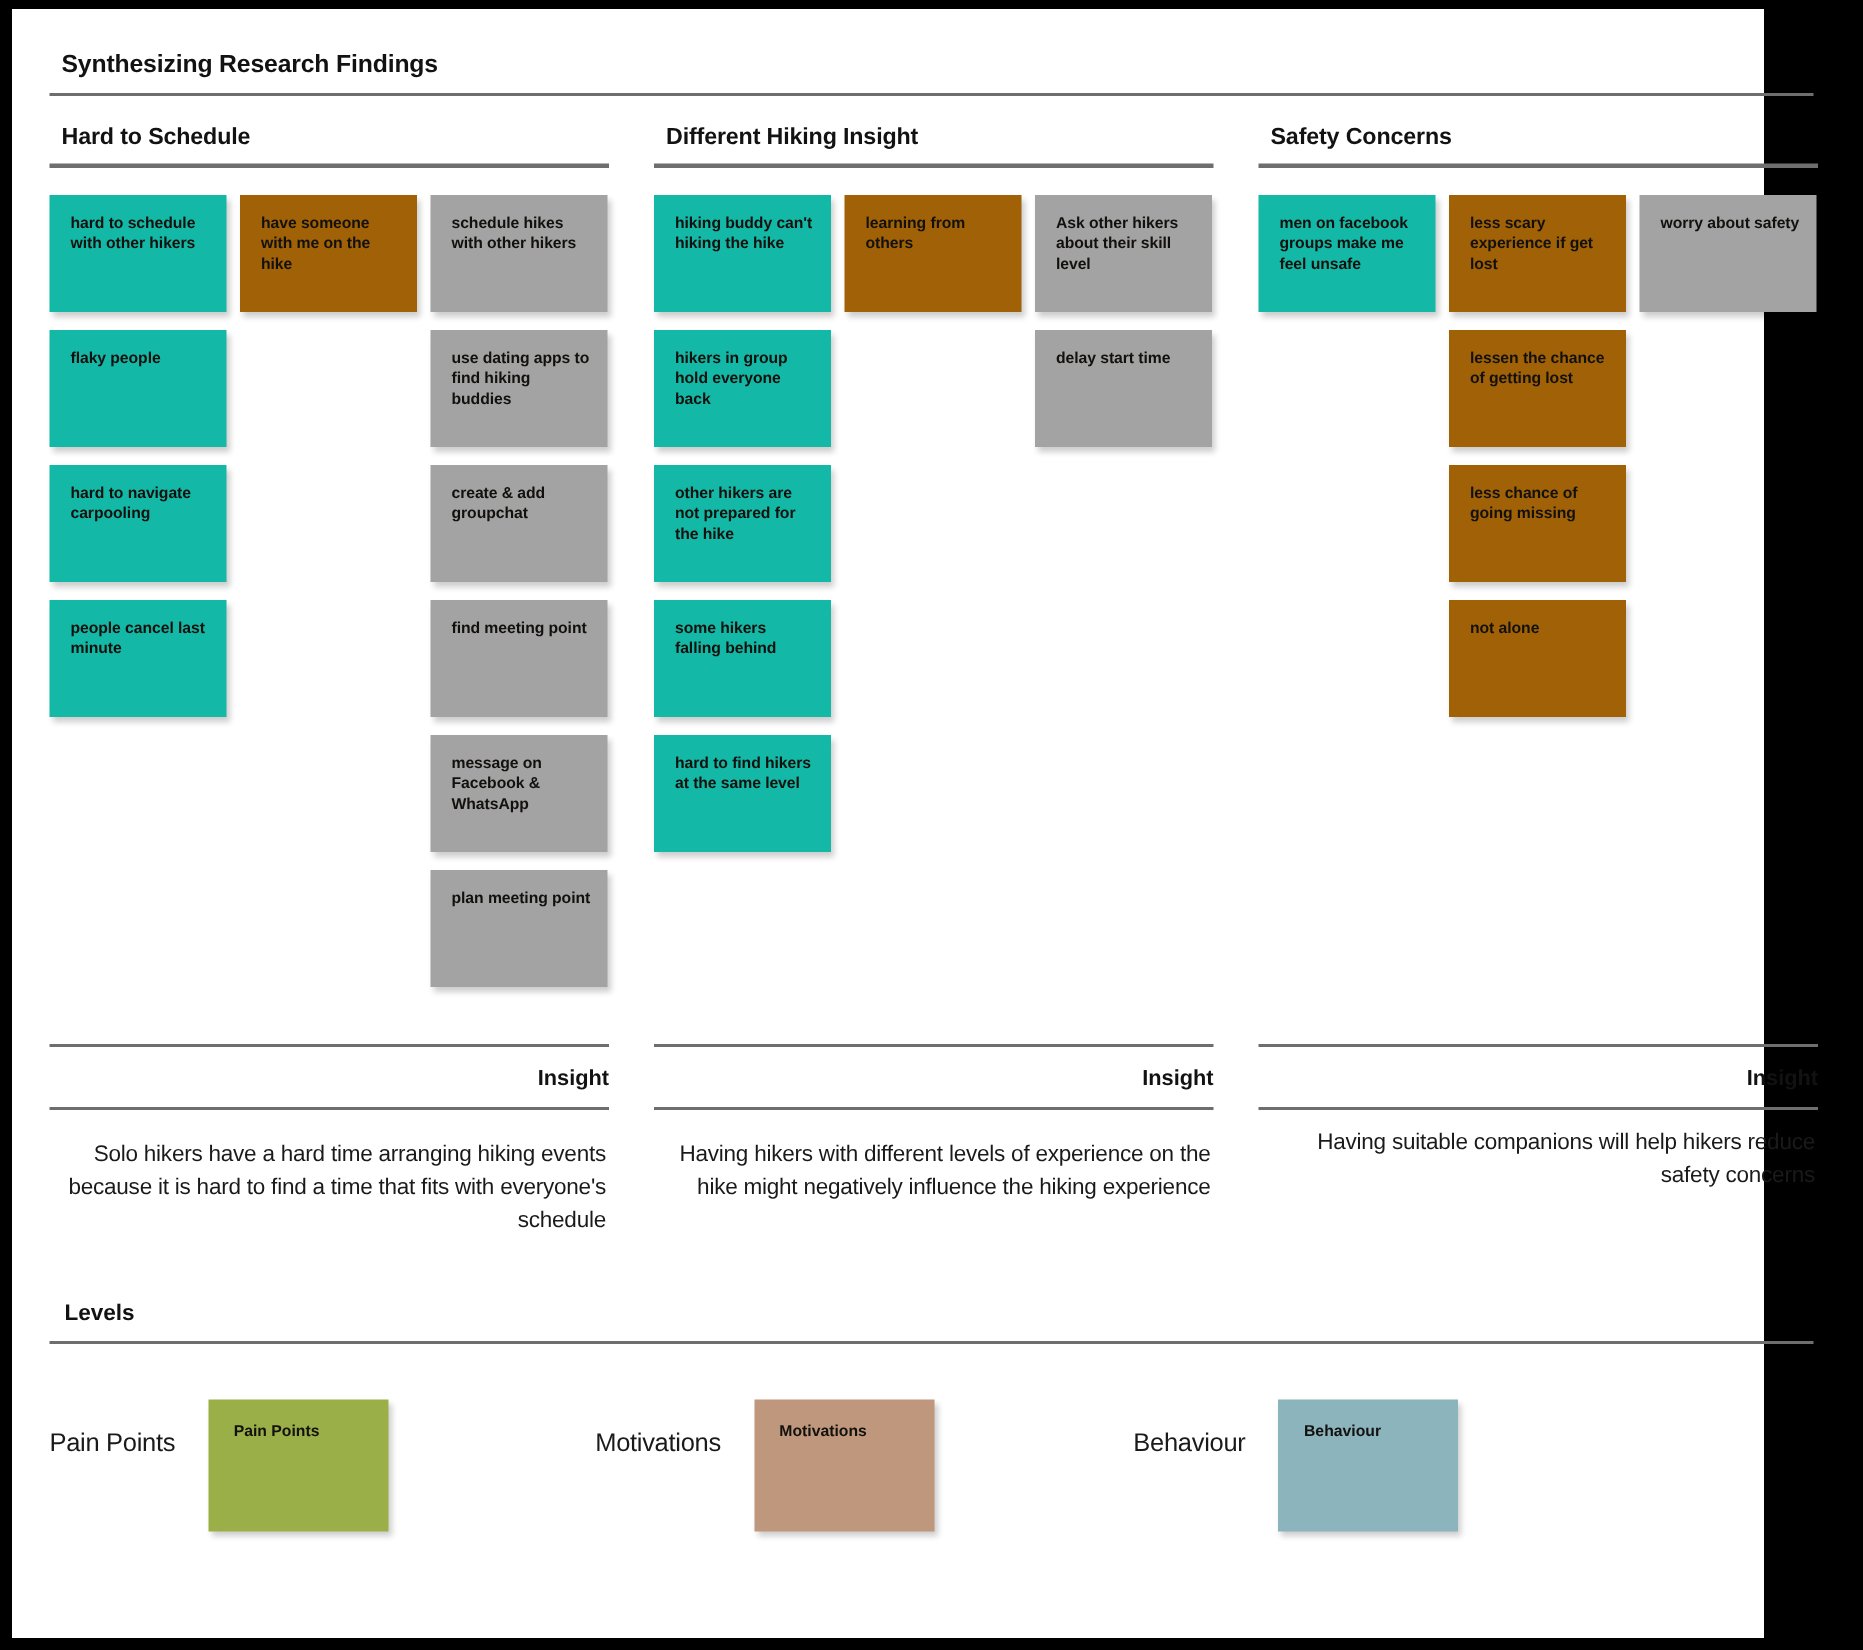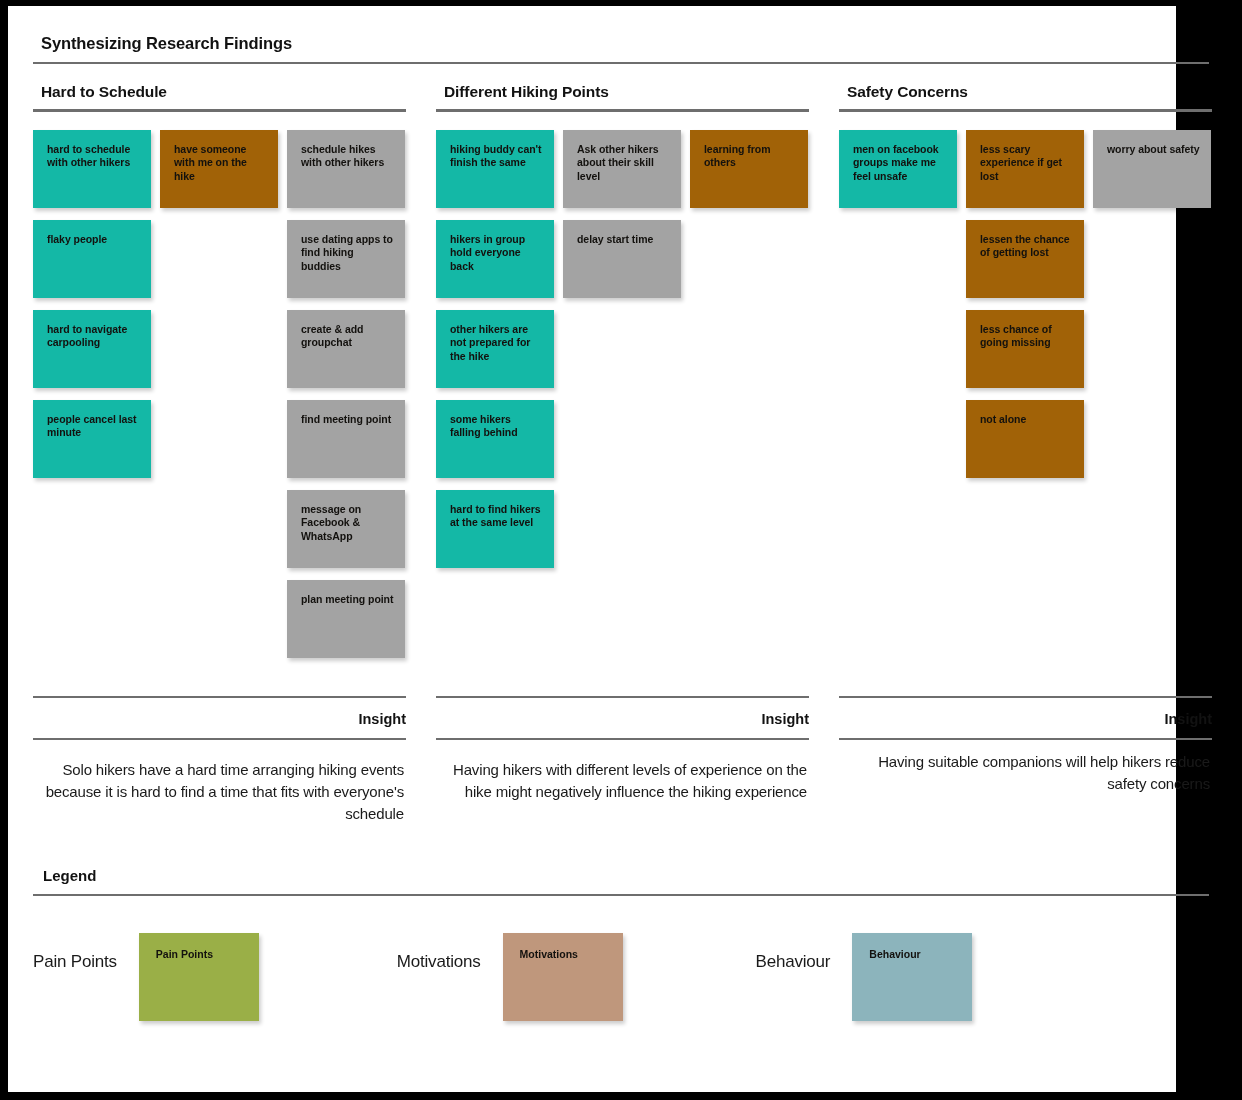--- a/index.html
+++ b/index.html
@@ -213,36 +213,36 @@
             <div class="note behaviour h78">use dating apps to find hiking buddies</div>
             <div class="note behaviour h78">create &amp; add groupchat</div>
             <div class="note behaviour h78">find meeting point</div>
             <div class="note behaviour h78">message on Facebook &amp; WhatsApp</div>
             <div class="note behaviour h78">plan meeting point</div>
           </div>
         </div>
       </div>
 
       <div class="column">
-        <div class="col-title">Different Hiking Points</div>
+        <div class="col-title">Different Hiking Insight</div>
         <div class="col-rule"></div>
         <div class="note-cols">
           <div class="note-col">
-            <div class="note pain h78">hiking buddy can't finish the same</div>
+            <div class="note pain h78">hiking buddy can't hiking the hike</div>
             <div class="note pain h78">hikers in group hold everyone back</div>
             <div class="note pain h78">other hikers are not prepared for the hike</div>
             <div class="note pain h78">some hikers falling behind</div>
             <div class="note pain h78">hard to find hikers at the same level</div>
           </div>
           <div class="note-col">
+            <div class="note motivation h78">learning from others</div>
+          </div>
+          <div class="note-col">
             <div class="note behaviour h78">Ask other hikers about their skill level</div>
             <div class="note behaviour h78">delay start time</div>
-          </div>
-          <div class="note-col">
-            <div class="note motivation h78">learning from others</div>
           </div>
         </div>
       </div>
 
       <div class="column">
         <div class="col-title">Safety Concerns</div>
         <div class="col-rule"></div>
         <div class="note-cols">
           <div class="note-col">
             <div class="note pain h78">men on facebook groups make me feel unsafe</div>
@@ -280,21 +280,21 @@
       <div class="insight shift">
         <div class="insight-rule-top"></div>
         <div class="insight-label">Insight</div>
         <div class="insight-rule-bot"></div>
         <div class="insight-body">Having suitable companions will help hikers reduce safety concerns</div>
       </div>
 
     </div>
 
     <div class="legend">
-      <div class="legend-title">Legend</div>
+      <div class="legend-title">Levels</div>
       <div class="legend-rule"></div>
       <div class="legend-items">
 
         <div class="legend-item">
           <div class="legend-text">Pain Points</div>
           <div class="legend-swatch pain">Pain Points</div>
         </div>
 
         <div class="gap-a"></div>
 

